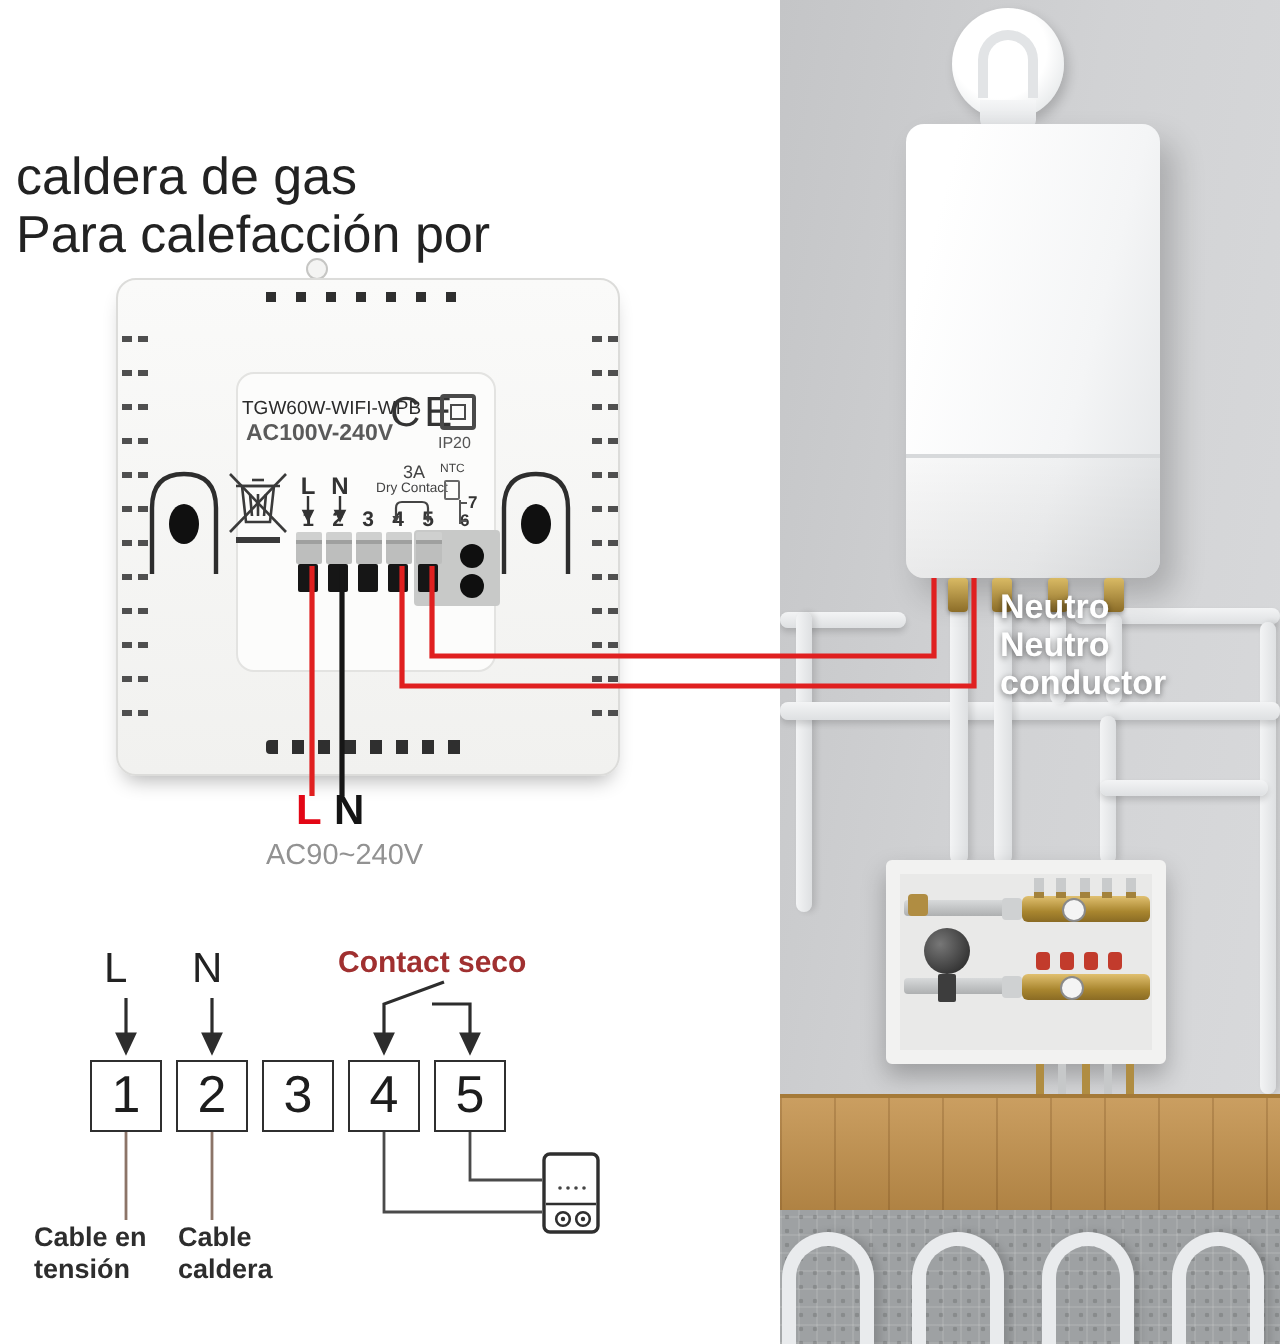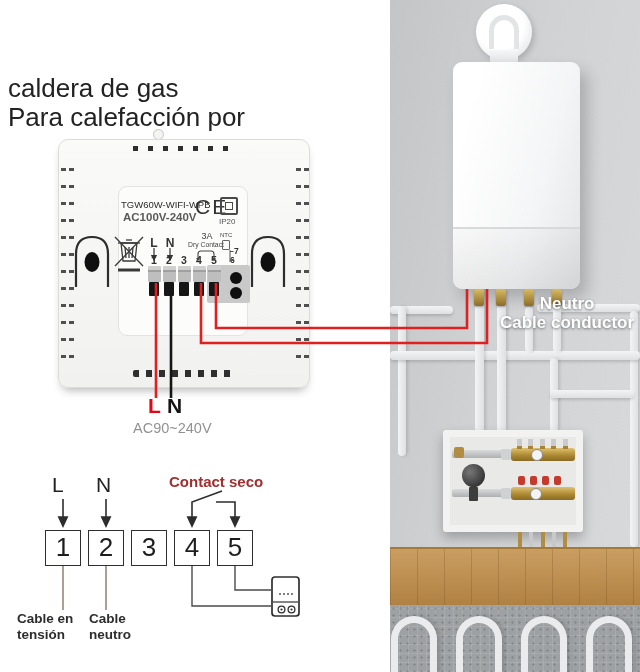--- a/index.html
+++ b/index.html
@@ -54,21 +54,21 @@
   
   .dg-l { position: absolute; left: 52px; top: 473px; font-size: 21px; font-weight: 500; color: #222; }
   .dg-n { position: absolute; left: 96px; top: 473px; font-size: 21px; font-weight: 500; color: #222; }
   .dg-dry { position: absolute; left: 169px; top: 473px; font-size: 15px; font-weight: 600; color: #a03030; }
   .dg-box { position: absolute; top: 530px; width: 36px; height: 36px; border: 1.7px solid #2f2f2f; background: #fff;
             text-align: center; line-height: 33px; font-size: 26px; font-weight: 500; color: #1d1d1d; }
   .cable-label { position: absolute; top: 611px; font-size: 13.5px; font-weight: 600; color: #2d2d2d; line-height: 16px; }
 
   
   .photo { position: absolute; left: 390px; top: 0; width: 250px; height: 672px; overflow: hidden;
-           background: linear-gradient(100deg,#c4c5c7 0%,#d1d2d4 45%,#d9dadc 100%); text-align: center; }
+           background: linear-gradient(100deg,#c4c5c7 0%,#d1d2d4 45%,#d9dadc 100%); }
   .pipe  { position: absolute; background: linear-gradient(180deg,#f3f4f5,#dee0e2); border-radius: 4px; box-shadow: 0 2px 3px rgba(0,0,0,.15); }
   .pipe-v{ position: absolute; background: linear-gradient(90deg,#f3f4f5,#dee0e2); border-radius: 4px; box-shadow: 2px 0 3px rgba(0,0,0,.12); }
   .flue-outer { position: absolute; left: 86px; top: 4px; width: 56px; height: 56px; border-radius: 50%;
                 background: radial-gradient(circle at 42% 38%, #ffffff 50%, #eceeef 72%, #d8dadc 100%);
                 box-shadow: 2px 3px 6px rgba(0,0,0,.18); }
   .flue-arch { position: absolute; left: 99px; top: 15px; width: 30px; height: 34px; border: 5px solid #e2e4e6;
                border-bottom: none; border-radius: 15px 15px 0 0; }
   .flue-neck { position: absolute; left: 100px; top: 50px; width: 28px; height: 14px;
                background: linear-gradient(180deg,#f5f6f7,#e0e2e4); border-radius: 0 0 4px 4px; }
   .boiler { position: absolute; left: 63px; top: 62px; width: 127px; height: 227px; border-radius: 9px;
@@ -171,21 +171,21 @@
   <div>
     <div class="dg-l">L</div>
     <div class="dg-n">N</div>
     <div class="dg-dry">Contact seco</div>
     <div class="dg-box" style="left:45px">1</div>
     <div class="dg-box" style="left:88px">2</div>
     <div class="dg-box" style="left:131px">3</div>
     <div class="dg-box" style="left:174px">4</div>
     <div class="dg-box" style="left:217px">5</div>
     <div class="cable-label" style="left:17px; width:66px">Cable en tensión</div>
-    <div class="cable-label" style="left:89px; width:54px">Cable neutro</div>
+    <div class="cable-label" style="left:89px; width:54px">Cable caldera</div>
   </div>
 
   <div class="photo">
     <div class="pipe" style="left:0; top:306px; width:63px; height:8px"></div>
     <div class="pipe-v" style="left:8px; top:306px; width:8px; height:150px"></div>
     <div class="pipe" style="left:147px; top:304px; width:103px; height:8px"></div>
     <div class="pipe-v" style="left:240px; top:311px; width:8px; height:236px"></div>
     <div class="pipe" style="left:0; top:351px; width:250px; height:9px"></div>
     <div class="pipe-v" style="left:160px; top:358px; width:8px; height:74px"></div>
     <div class="pipe" style="left:160px; top:390px; width:84px; height:8px"></div>
@@ -201,21 +201,21 @@
       <div class="boiler-seam"></div>
       <div class="boiler-panel"></div>
     </div>
     <div class="valve" style="left:84px"></div>
     <div class="valve" style="left:106px"></div>
     <div class="valve" style="left:134px"></div>
     <div class="valve" style="left:162px"></div>
 
     <div class="photo-label">
       <div>Neutro</div>
-      <div>Cable conductor</div>
+      <div>Neutro conductor</div>
     </div>
 
     <div class="mbox"></div>
     <div class="silver-pipe" style="left:62px; top:450px"></div>
     <div class="silver-pipe" style="left:62px; top:489px"></div>
     <div class="coupling" style="left:64px; top:447px; background:#b08d42"></div>
     <div class="pump"></div>
     <div class="pump-stem"></div>
     <div class="coupling" style="left:111px; top:449px"></div>
     <div class="coupling" style="left:111px; top:488px"></div>

